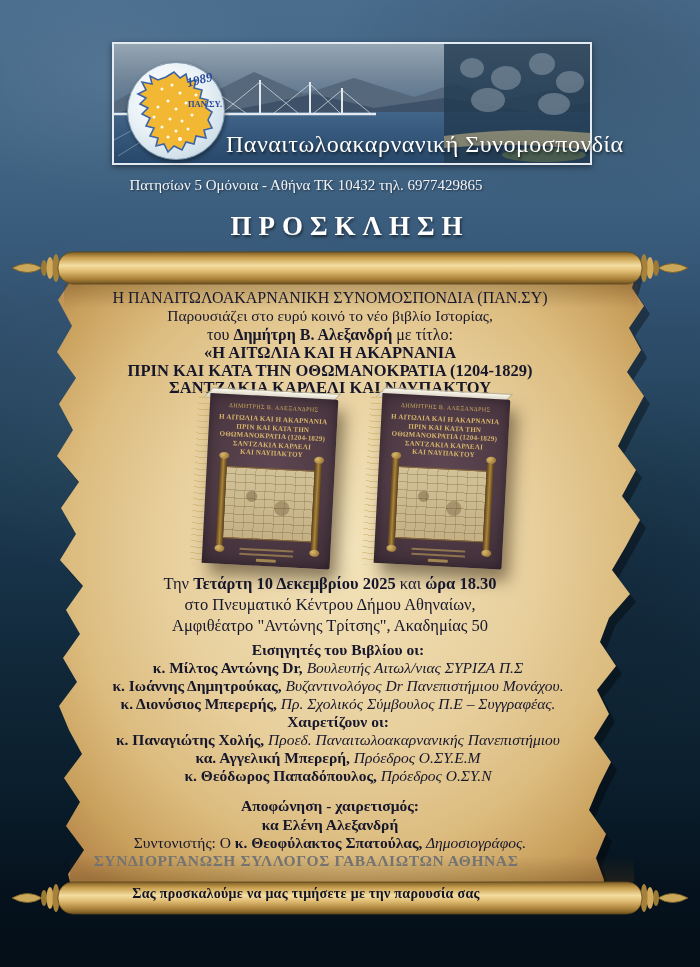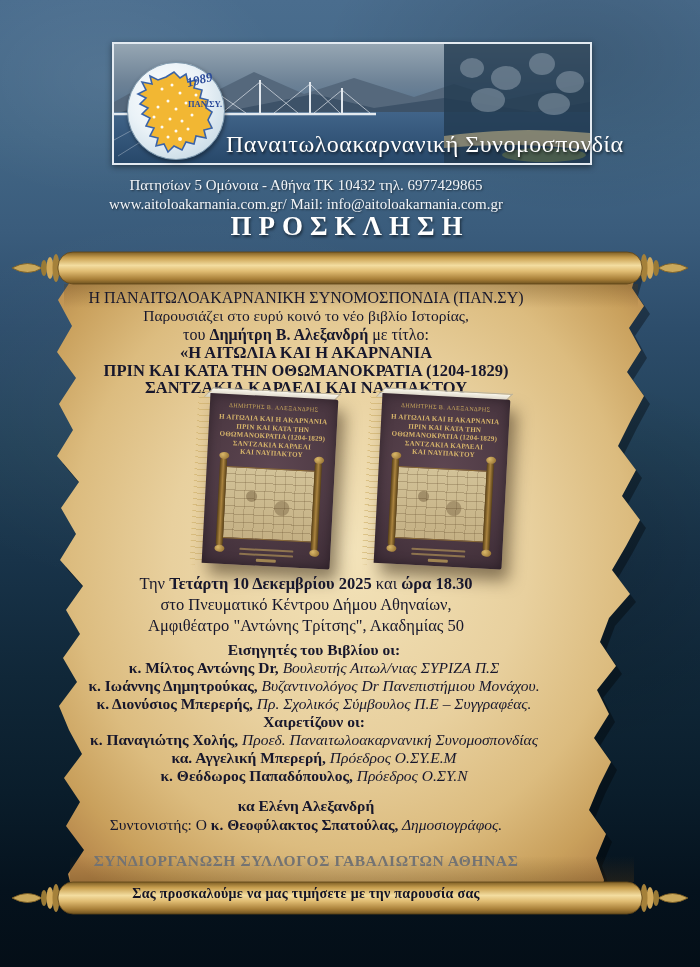--- a/index.html
+++ b/index.html
@@ -31,21 +31,21 @@
   #logo{
     position:absolute;left:13px;top:18px;width:96px;height:96px;border-radius:50%;
     background:radial-gradient(circle at 40% 35%, #ffffff 0%, #eaf2f7 45%, #cfdfe9 75%, #b6cbd9 100%);
     border:1px solid #7d97ab;box-shadow:1px 2px 4px rgba(0,0,0,.4);
   }
   
   #contact{top:176px;color:#f2f5f8;font-size:15px;line-height:19px;text-shadow:1px 1px 2px rgba(0,0,0,.5);}
   #page-title{top:211px;color:#ffffff;font-size:27px;font-weight:bold;letter-spacing:7px;text-shadow:1px 2px 3px rgba(0,0,0,.55);margin-left:44px;}
 
   
-  .parch-text{color:#17172c;}
+  .parch-text{color:#17172c;margin-left:24px;}
   #intro{top:288px;}
   #intro .l1{font-size:16px;line-height:19px;}
   #intro .l2{font-size:15.5px;line-height:18px;}
   #intro .l3{font-size:16px;line-height:19px;}
   #intro .bt{font-size:16.5px;line-height:17.5px;font-weight:bold;}
   #event{top:573px;font-size:16.5px;line-height:21px;}
   #speakers{top:641px;font-size:15.5px;line-height:18px;padding-left:8px;}
   #closing{top:797px;font-size:15.5px;line-height:18.5px;}
   #coorg{top:852px;font-size:15.5px;font-weight:bold;letter-spacing:.6px;color:#737373;}
   #invite{top:886px;font-size:14px;font-weight:bold;color:#131325;letter-spacing:.3px;}
@@ -242,21 +242,20 @@
       <text x="60" y="24" font-size="13" font-style="italic" font-weight="bold" fill="#2a4a9a" transform="rotate(-14 60 24)">1989</text>
       <text x="60" y="44" font-size="8.5" font-weight="bold" fill="#2a4a9a">ΠΑΝ.ΣΥ.</text>
     </svg>
   </div>
 
   <div id="banner-title">Παναιτωλοακαρνανική Συνομοσπονδία</div>
 </div>
 
 <div id="contact" class="abs center">
   <div>Πατησίων 5 Ομόνοια - Αθήνα ΤΚ 10432  τηλ. 6977429865</div>
-  <div>www.aitoloakarnania.com.gr/ Mail: info@aitoloakarnania.com.gr</div>
 </div>
 <div id="page-title" class="abs center">ΠΡΟΣΚΛΗΣΗ</div>
 
 <div id="intro" class="abs center parch-text">
   <div class="l1">Η ΠΑΝΑΙΤΩΛΟΑΚΑΡΝΑΝΙΚΗ ΣΥΝΟΜΟΣΠΟΝΔΙΑ (ΠΑΝ.ΣΥ)</div>
   <div class="l2">Παρουσιάζει στο ευρύ κοινό το νέο βιβλίο Ιστορίας,</div>
   <div class="l3"><span>του </span><span class="bold">Δημήτρη Β. Αλεξανδρή</span><span> με τίτλο:</span></div>
   <div class="bt">«Η ΑΙΤΩΛΙΑ ΚΑΙ Η ΑΚΑΡΝΑΝΙΑ</div>
   <div class="bt">ΠΡΙΝ ΚΑΙ ΚΑΤΑ ΤΗΝ ΟΘΩΜΑΝΟΚΡΑΤΙΑ (1204-1829)</div>
   <div class="bt">ΣΑΝΤΖΑΚΙΑ ΚΑΡΛΕΛΙ ΚΑΙ ΝΑΥΠΑΚΤΟΥ</div>
@@ -314,25 +313,26 @@
   <div>στο Πνευματικό Κέντρου Δήμου Αθηναίων,</div>
   <div>Αμφιθέατρο "Αντώνης Τρίτσης", Ακαδημίας 50</div>
 </div>
 
 <div id="speakers" class="abs center parch-text">
   <div class="head">Εισηγητές του Βιβλίου  οι:</div>
   <div><span class="bold">κ. Μίλτος Αντώνης Dr,</span><span class="ital"> Βουλευτής Αιτωλ/νιας ΣΥΡΙΖΑ Π.Σ</span></div>
   <div><span class="bold">κ. Ιωάννης Δημητρούκας,</span><span class="ital"> Βυζαντινολόγος Dr Πανεπιστήμιου Μονάχου.</span></div>
   <div><span class="bold">κ. Διονύσιος Μπερερής,</span><span class="ital"> Πρ. Σχολικός Σύμβουλος  Π.Ε – Συγγραφέας.</span></div>
   <div class="head">Χαιρετίζουν οι:</div>
-  <div><span class="bold">κ. Παναγιώτης Χολής,</span><span class="ital"> Προεδ. Παναιτωλοακαρνανική Συνομοσπονδίας</span></div>
+  <div><span class="bold">κ. Παναγιώτης Χολής,</span><span class="ital"> Προεδ. Παναιτωλοακαρνανικής Πανεπιστήμιου</span></div>
   <div><span class="bold">κα. Αγγελική Μπερερή,</span><span class="ital"> Πρόεδρος Ο.ΣΥ.Ε.Μ</span></div>
   <div><span class="bold">κ. Θεόδωρος Παπαδόπουλος,</span><span class="ital"> Πρόεδρος Ο.ΣΥ.Ν</span></div>
 </div>
 
 <div id="closing" class="abs center parch-text">
+  <div class="head">Αποφώνηση - χαιρετισμός:</div>
   <div class="bold">κα Ελένη  Αλεξανδρή</div>
   <div><span>Συντονιστής: Ο </span><span class="bold">κ. Θεοφύλακτος Σπατούλας,</span><span class="ital"> Δημοσιογράφος.</span></div>
 </div>
 
 <div id="coorg" class="abs center">ΣΥΝΔΙΟΡΓΑΝΩΣΗ ΣΥΛΛΟΓΟΣ ΓΑΒΑΛΙΩΤΩΝ ΑΘΗΝΑΣ</div>
 
 <div id="invite" class="abs center">Σας προσκαλούμε  να μας τιμήσετε με την παρουσία σας</div>
 
 </body></html>

